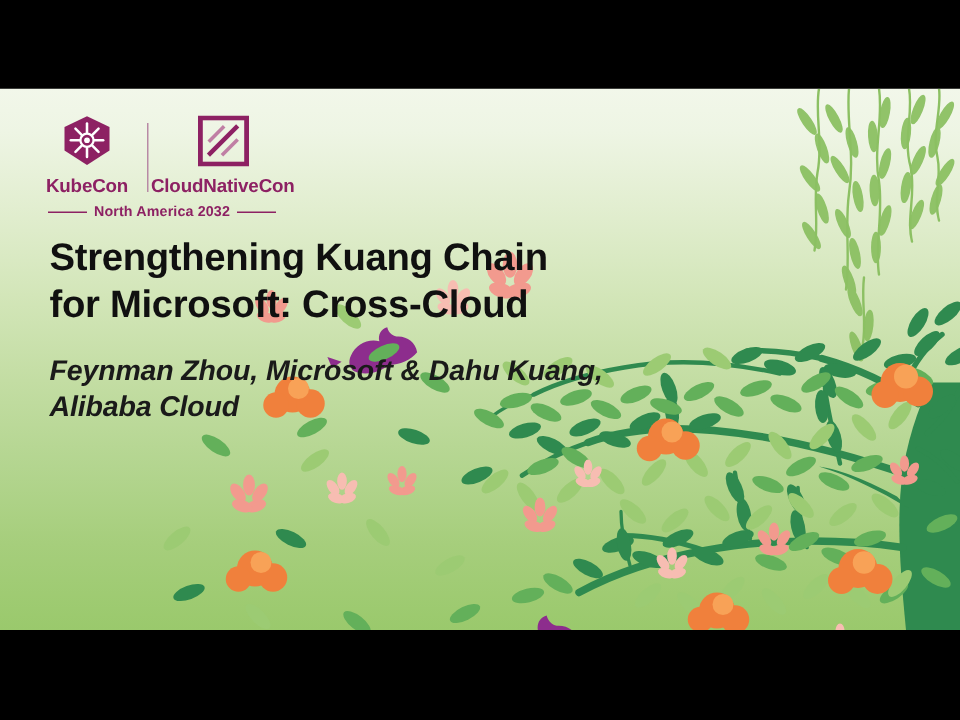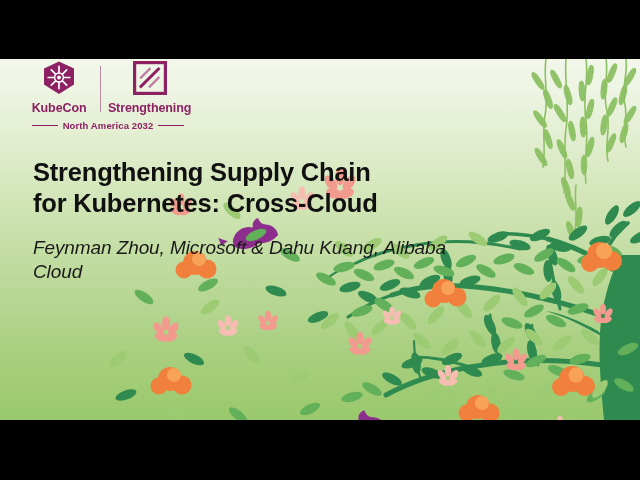--- a/index.html
+++ b/index.html
@@ -57,21 +57,21 @@
     position: absolute;
     inset: 0;
     z-index: 1;
   }
   #art svg { display: block; width: 640px; height: 361px; }
 
   
   #logo-lockup {
     position: absolute;
     left: 20px;
-    top: 0;
+    top: 16px;
     z-index: 10;
     width: 176px;
   }
   .logo-row {
     display: flex;
     align-items: flex-end;
     justify-content: center;
     gap: 0;
   }
   .logo-col {
@@ -133,21 +133,21 @@
     font-family: "Liberation Sans", sans-serif;
     font-weight: bold;
     font-size: 25.5px;
     line-height: 31px;
     color: #101010;
     margin: 0;
     letter-spacing: -0.2px;
   }
   #talk-speakers {
     font-family: "Liberation Sans", sans-serif;
-    font-weight: normal;
+    font-weight: bold;
     font-style: italic;
     font-size: 19px;
     line-height: 24px;
     color: #1a1a1a;
     margin: 17px 0 0 0;
     letter-spacing: -0.1px;
   }
 </style>
 </head>
 <body>
@@ -527,35 +527,35 @@
               <rect x="1.6" y="1.6" width="30.8" height="30.8" fill="none" stroke="#8d2163" stroke-width="3.2"></rect>
               <g stroke="#8d2163" stroke-width="3" stroke-linecap="square">
                 <line x1="8" y1="25.4" x2="25.4" y2="8"></line>
               </g>
               <g stroke="#c07fa4" stroke-width="2.4" stroke-linecap="square">
                 <line x1="8" y1="16.6" x2="16.6" y2="8"></line>
                 <line x1="16.8" y1="25.6" x2="25.6" y2="16.8"></line>
               </g>
             </svg>
           </div>
-          <div class="logo-word">Strengthening</div>
+          <div class="logo-word">CloudNativeCon</div>
         </div>
       </div>
 
       <div class="logo-sub">
         <span class="rule"></span>
         <span class="sub-text">North America 2032</span>
         <span class="rule"></span>
       </div>
     </div>
 
     <div id="text-block">
       <h1 id="talk-title">
-        <span>Strengthening Supply Chain</span><br>
-        <span>for Kubernetes: Cross-Cloud</span><br>
+        <span>Strengthening Kuang Chain</span><br>
+        <span>for Microsoft: Cross-Cloud</span><br>
       </h1>
       <p id="talk-speakers">Feynman Zhou, Microsoft &amp; Dahu Kuang, Alibaba Cloud</p>
     </div>
 
   </div>
 
   <div class="letterbox top"></div>
   <div class="letterbox bottom"></div>
 </div>
 

